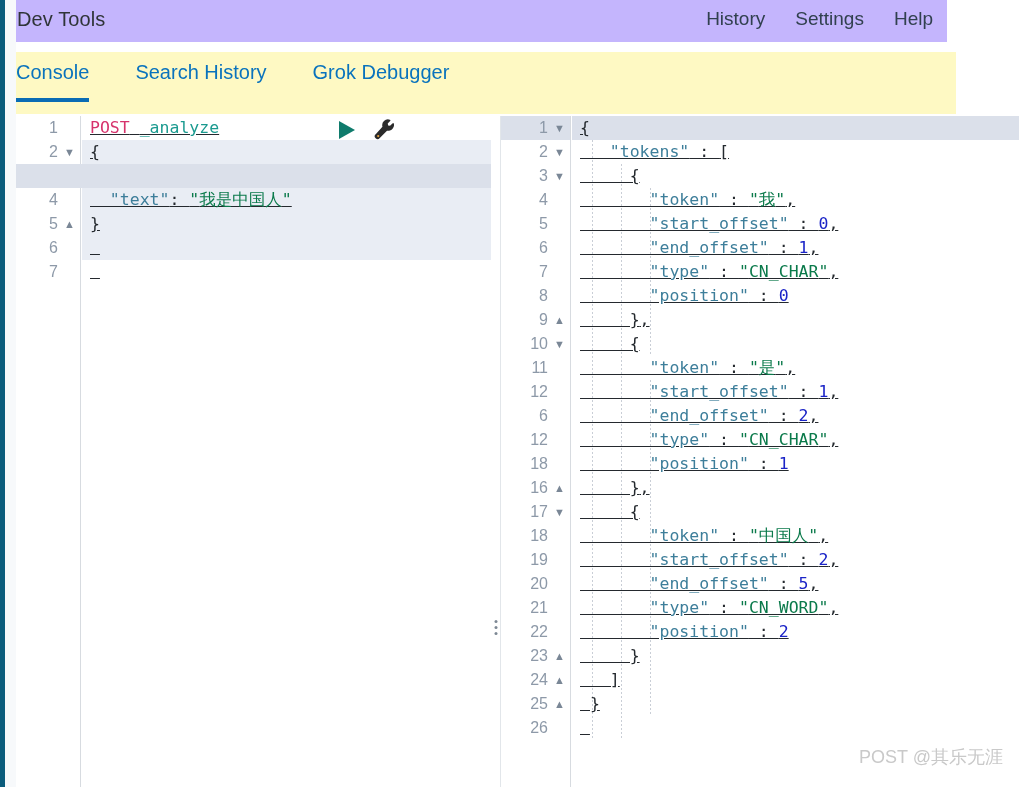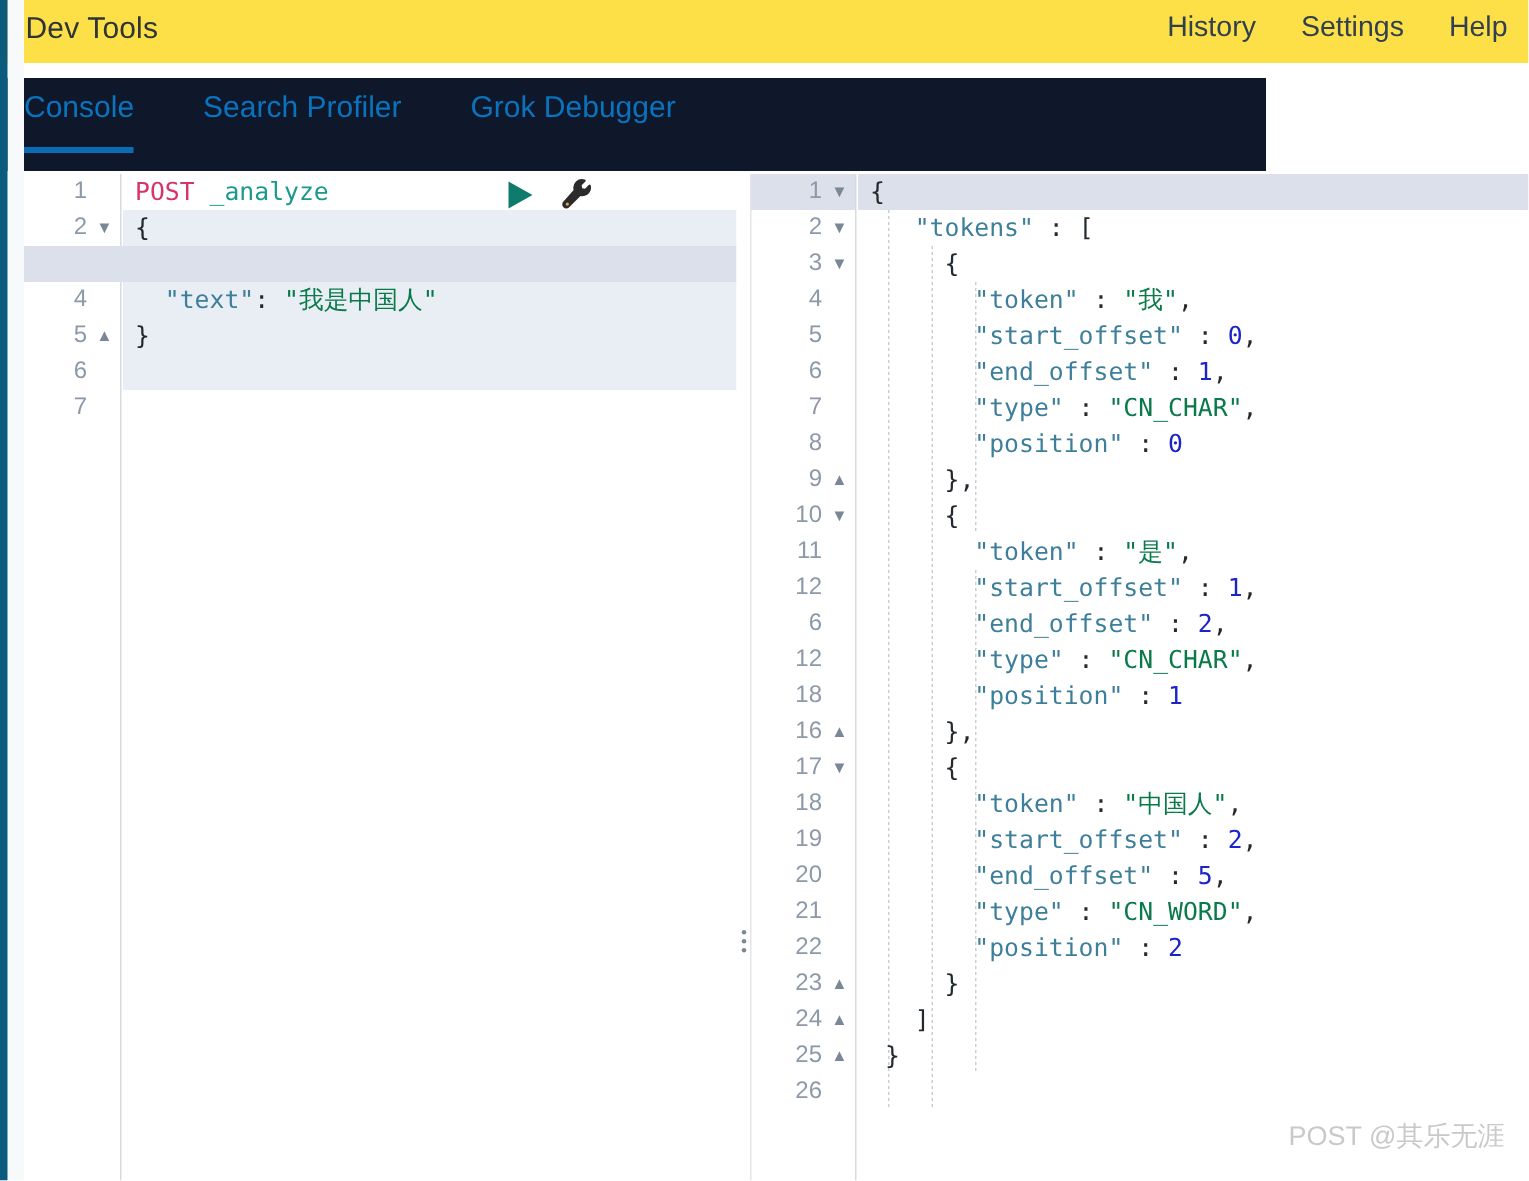--- a/index.html
+++ b/index.html
@@ -23,43 +23,43 @@
   }
   .left-stripe-pad {
     position: absolute; left: 5px; top: 0;
     width: 11px; height: 787px;
     background: #f7f9fb;
     z-index: 5;
   }
   
   .header {
     position: absolute; left: 0; top: 0;
-    width: 1019px; height: 42px;
-    background: #fde047;
+    width: 947px; height: 42px;
+    background: #c4b5fd;
   }
   .app-title {
     position: absolute; left: 17px; top: 8px;
     font-size: 20px; color: #2f3438;
     letter-spacing: .1px;
     white-space: nowrap;
   }
   .header-links {
     position: absolute; right: 14px; top: 8px;
     display: flex; gap: 30px;
     align-items: center;
   }
   .header-link {
     font-size: 19px; color: #31404f;
     white-space: nowrap; cursor: pointer;
   }
   
   .tabbar {
     position: absolute; left: 0; top: 52px;
-    width: 844px; height: 62px;
-    background: #0f172a;
+    width: 956px; height: 62px;
+    background: #fef9c3;
   }
   .tabs {
     position: absolute; left: 16px; top: 0;
     display: flex; align-items: flex-start;
   }
   .tab {
     font-size: 20px; color: #0a73bd;
     padding: 9px 0 18px 0;
     margin-right: 46px;
     white-space: nowrap; cursor: pointer;
@@ -116,21 +116,21 @@
     padding-right: 22px;
     font-family: "Liberation Sans", sans-serif;
     font-size: 16px;
   }
   .ln .fold {
     position: absolute; right: 5px; top: 0;
     font-size: 11px; color: #7a8796; line-height: 24px;
     cursor: pointer;
   }
   .ln.hl { background: #dbe0ea; }
-  .cl   { color: #24292e; padding-left: 8px; position: relative; }
+  .cl   { color: #24292e; padding-left: 8px; position: relative; text-decoration: underline; }
 
   
   .rowfill {
     position: absolute; left: 0; right: -600px;
     height: 24px; background: #dbe0ea; z-index: 0;
   }
 
   
   .t-method { color: #d6336c; }
   .t-path   { color: #1a9a8f; }
@@ -229,21 +229,21 @@
     <div class="header-links">
       <span class="header-link">History</span>
       <span class="header-link">Settings</span>
       <span class="header-link">Help</span>
     </div>
   </div>
 
   <div class="tabbar">
     <div class="tabs">
       <div class="tab active">Console</div>
-      <div class="tab">Search Profiler</div>
+      <div class="tab">Search History</div>
       <div class="tab">Grok Debugger</div>
     </div>
     <div class="tabbar-rule"></div>
   </div>
 
   <div class="workbench">
 
     <div class="panel panel-left">
       <div class="left-shade"></div>
       <div class="left-hl-row"></div>

